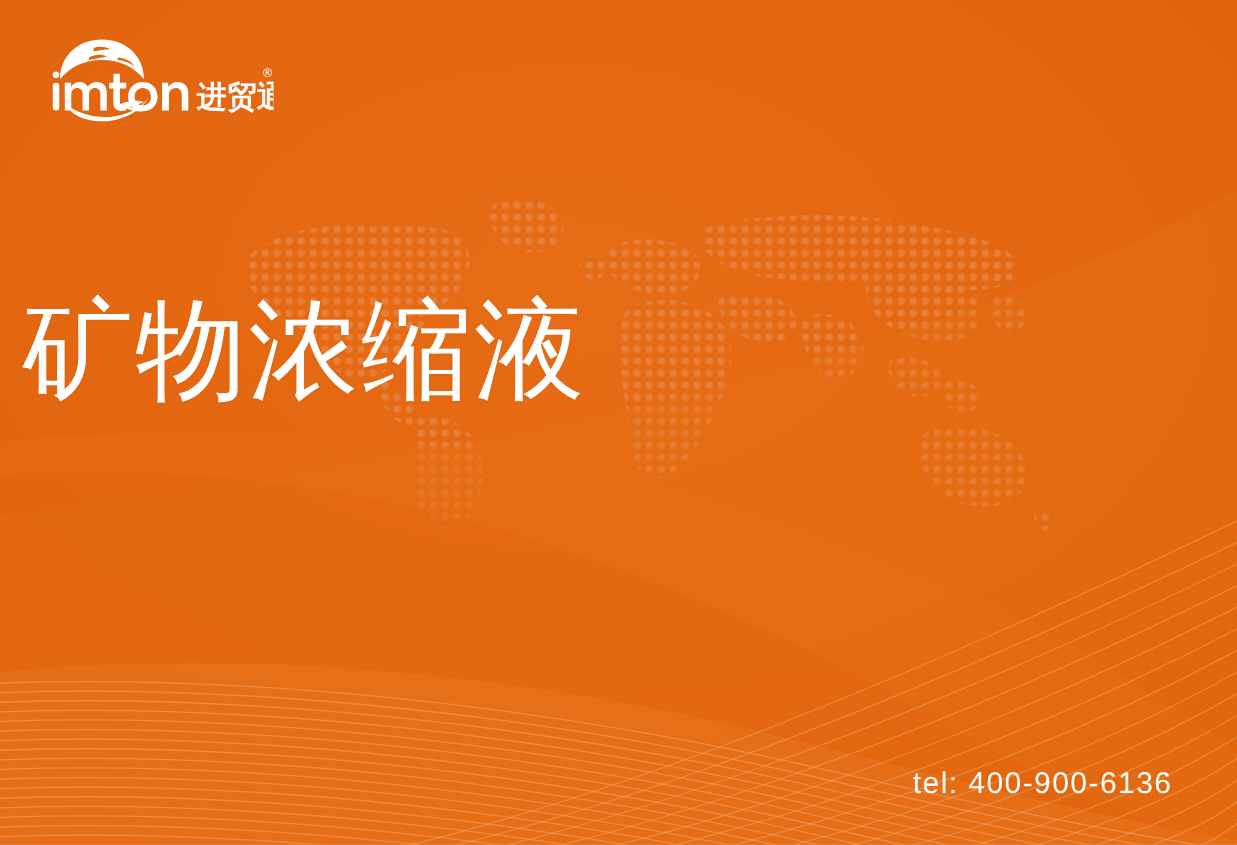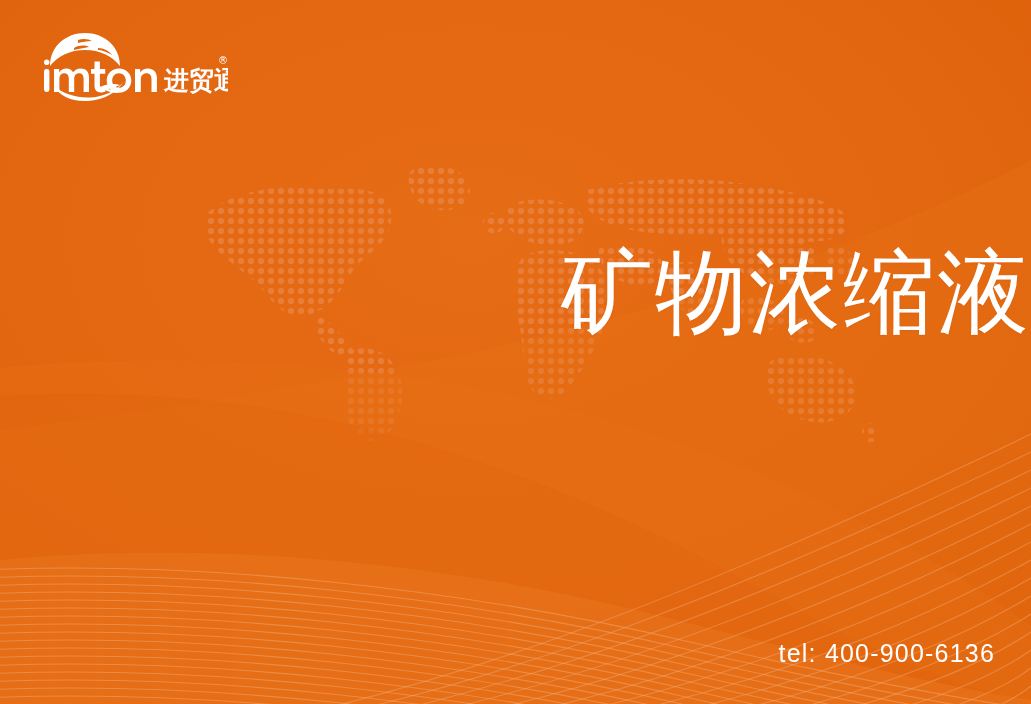--- a/index.html
+++ b/index.html
@@ -64,37 +64,37 @@
     height: 76px;
   }
   .logo svg { display: block; width: 100%; height: 100%; }
 
   
   .headline {
     position: absolute;
     left: 0;
     right: 0;
     top: 238px;
-    text-align: right;
+    text-align: left;
     color: #ffffff;
     line-height: 1.18;
     letter-spacing: 2px;
     font-weight: 300;
     font-size: 92px;
     text-shadow: 0 1px 2px rgba(150,60,0,0.10);
     margin-left: 19px;
   }
   .headline .line { display: block; white-space: nowrap; }
   .headline .line1 { font-size: 92px; }
   .headline .line2 { font-size: 92px; }
 
   
   .tel {
     position: absolute;
-    right: 36px;
+    right: 54px;
     bottom: 36px;
     color: #ffffff;
     font-size: 25px;
     font-weight: 400;
     letter-spacing: 1.2px;
     white-space: nowrap;
   }
 </style>
 </head>
 <body>

